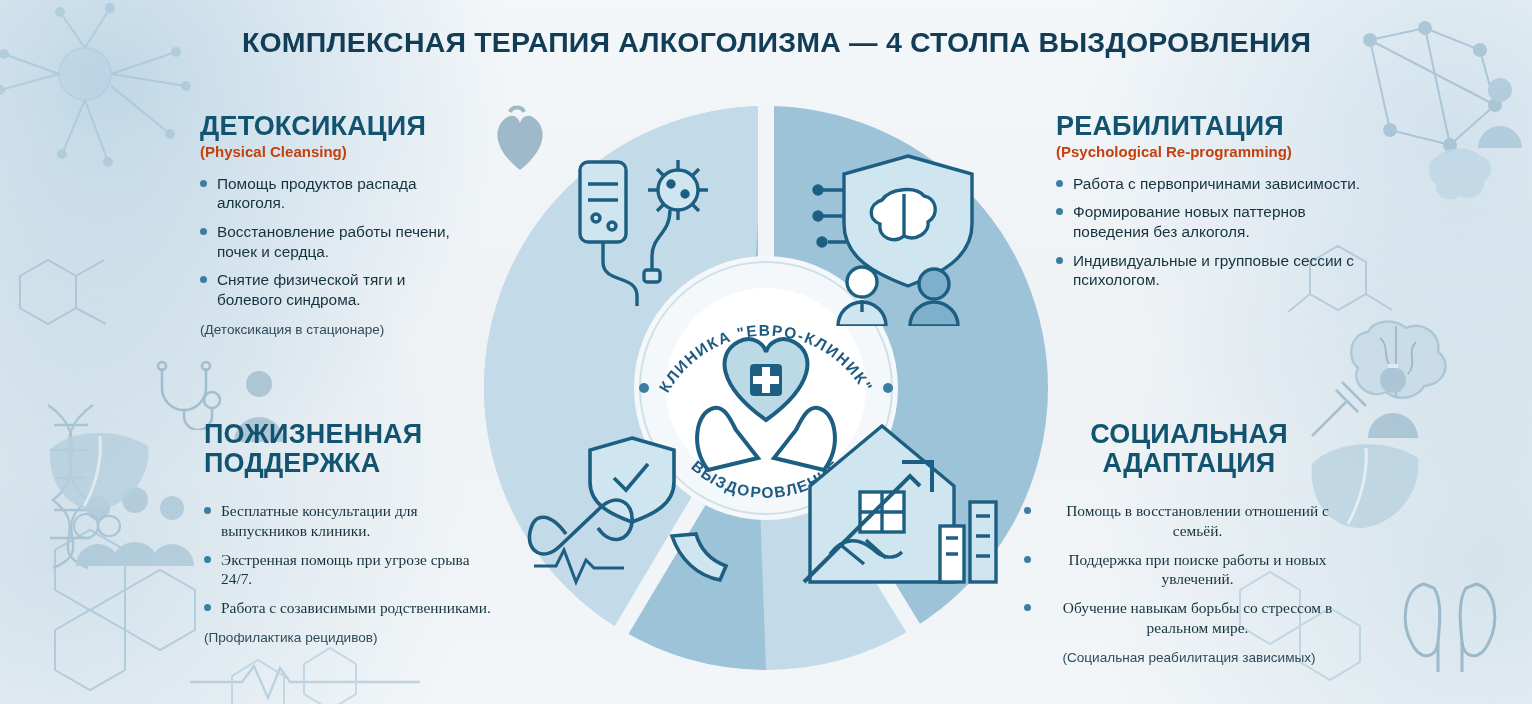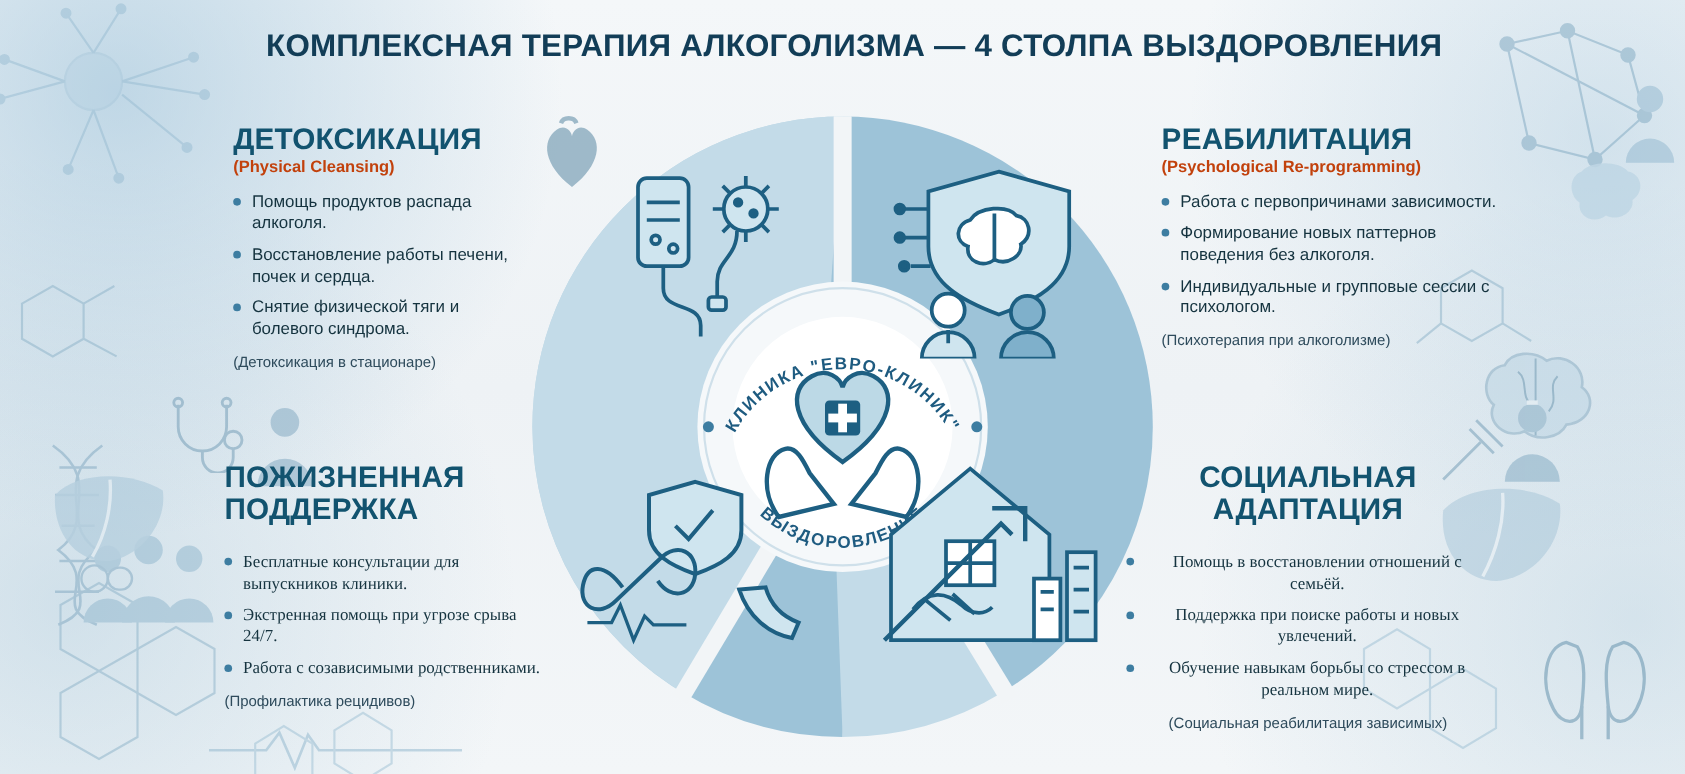--- a/index.html
+++ b/index.html
@@ -60,21 +60,21 @@
     font-size:15.4px;line-height:1.28;color:#15333f;
   }
   .block li::before{
     content:"";position:absolute;left:0;top:6px;
     width:7px;height:7px;border-radius:50%;background:#3d7da1;
   }
   .block .note{
     font-size:13.6px;color:#2e4b5c;margin-top:12px;
   }
 
-  .b-detox{left:212px;top:112px;width:270px;}
+  .b-detox{left:200px;top:112px;width:270px;}
   .b-rehab{left:1056px;top:112px;width:330px;}
   .b-support{left:204px;top:420px;width:300px;}
   .b-social{left:1024px;top:420px;width:330px;text-align:center;}
 
   .b-support h2, .b-social h2{margin-bottom:6px;}
   .b-support ul,.b-social ul{margin-top:24px;font-family:Liberation Serif, serif;}
   .b-detox ul,.b-rehab ul{margin-top:4px;}
 </style>
 </head>
 <body>
@@ -387,21 +387,20 @@
   </div>
 
   <div class="block b-rehab">
     <h2>РЕАБИЛИТАЦИЯ</h2>
     <div class="sub">(Psychological Re-programming)</div>
     <ul>
       <li>Работа с первопричинами зависимости.</li>
       <li>Формирование новых паттернов поведения без алкоголя.</li>
       <li>Индивидуальные и групповые сессии с психологом.</li>
     </ul>
-    <div class="note">(Психотерапия при алкоголизме)</div>
   </div>
 
   <div class="block b-support">
     <h2>ПОЖИЗНЕННАЯ ПОДДЕРЖКА</h2>
     <ul>
       <li>Бесплатные консультации для выпускников клиники.</li>
       <li>Экстренная помощь при угрозе срыва 24/7.</li>
       <li>Работа с созависимыми родственниками.</li>
     </ul>
     <div class="note">(Профилактика рецидивов)</div>

